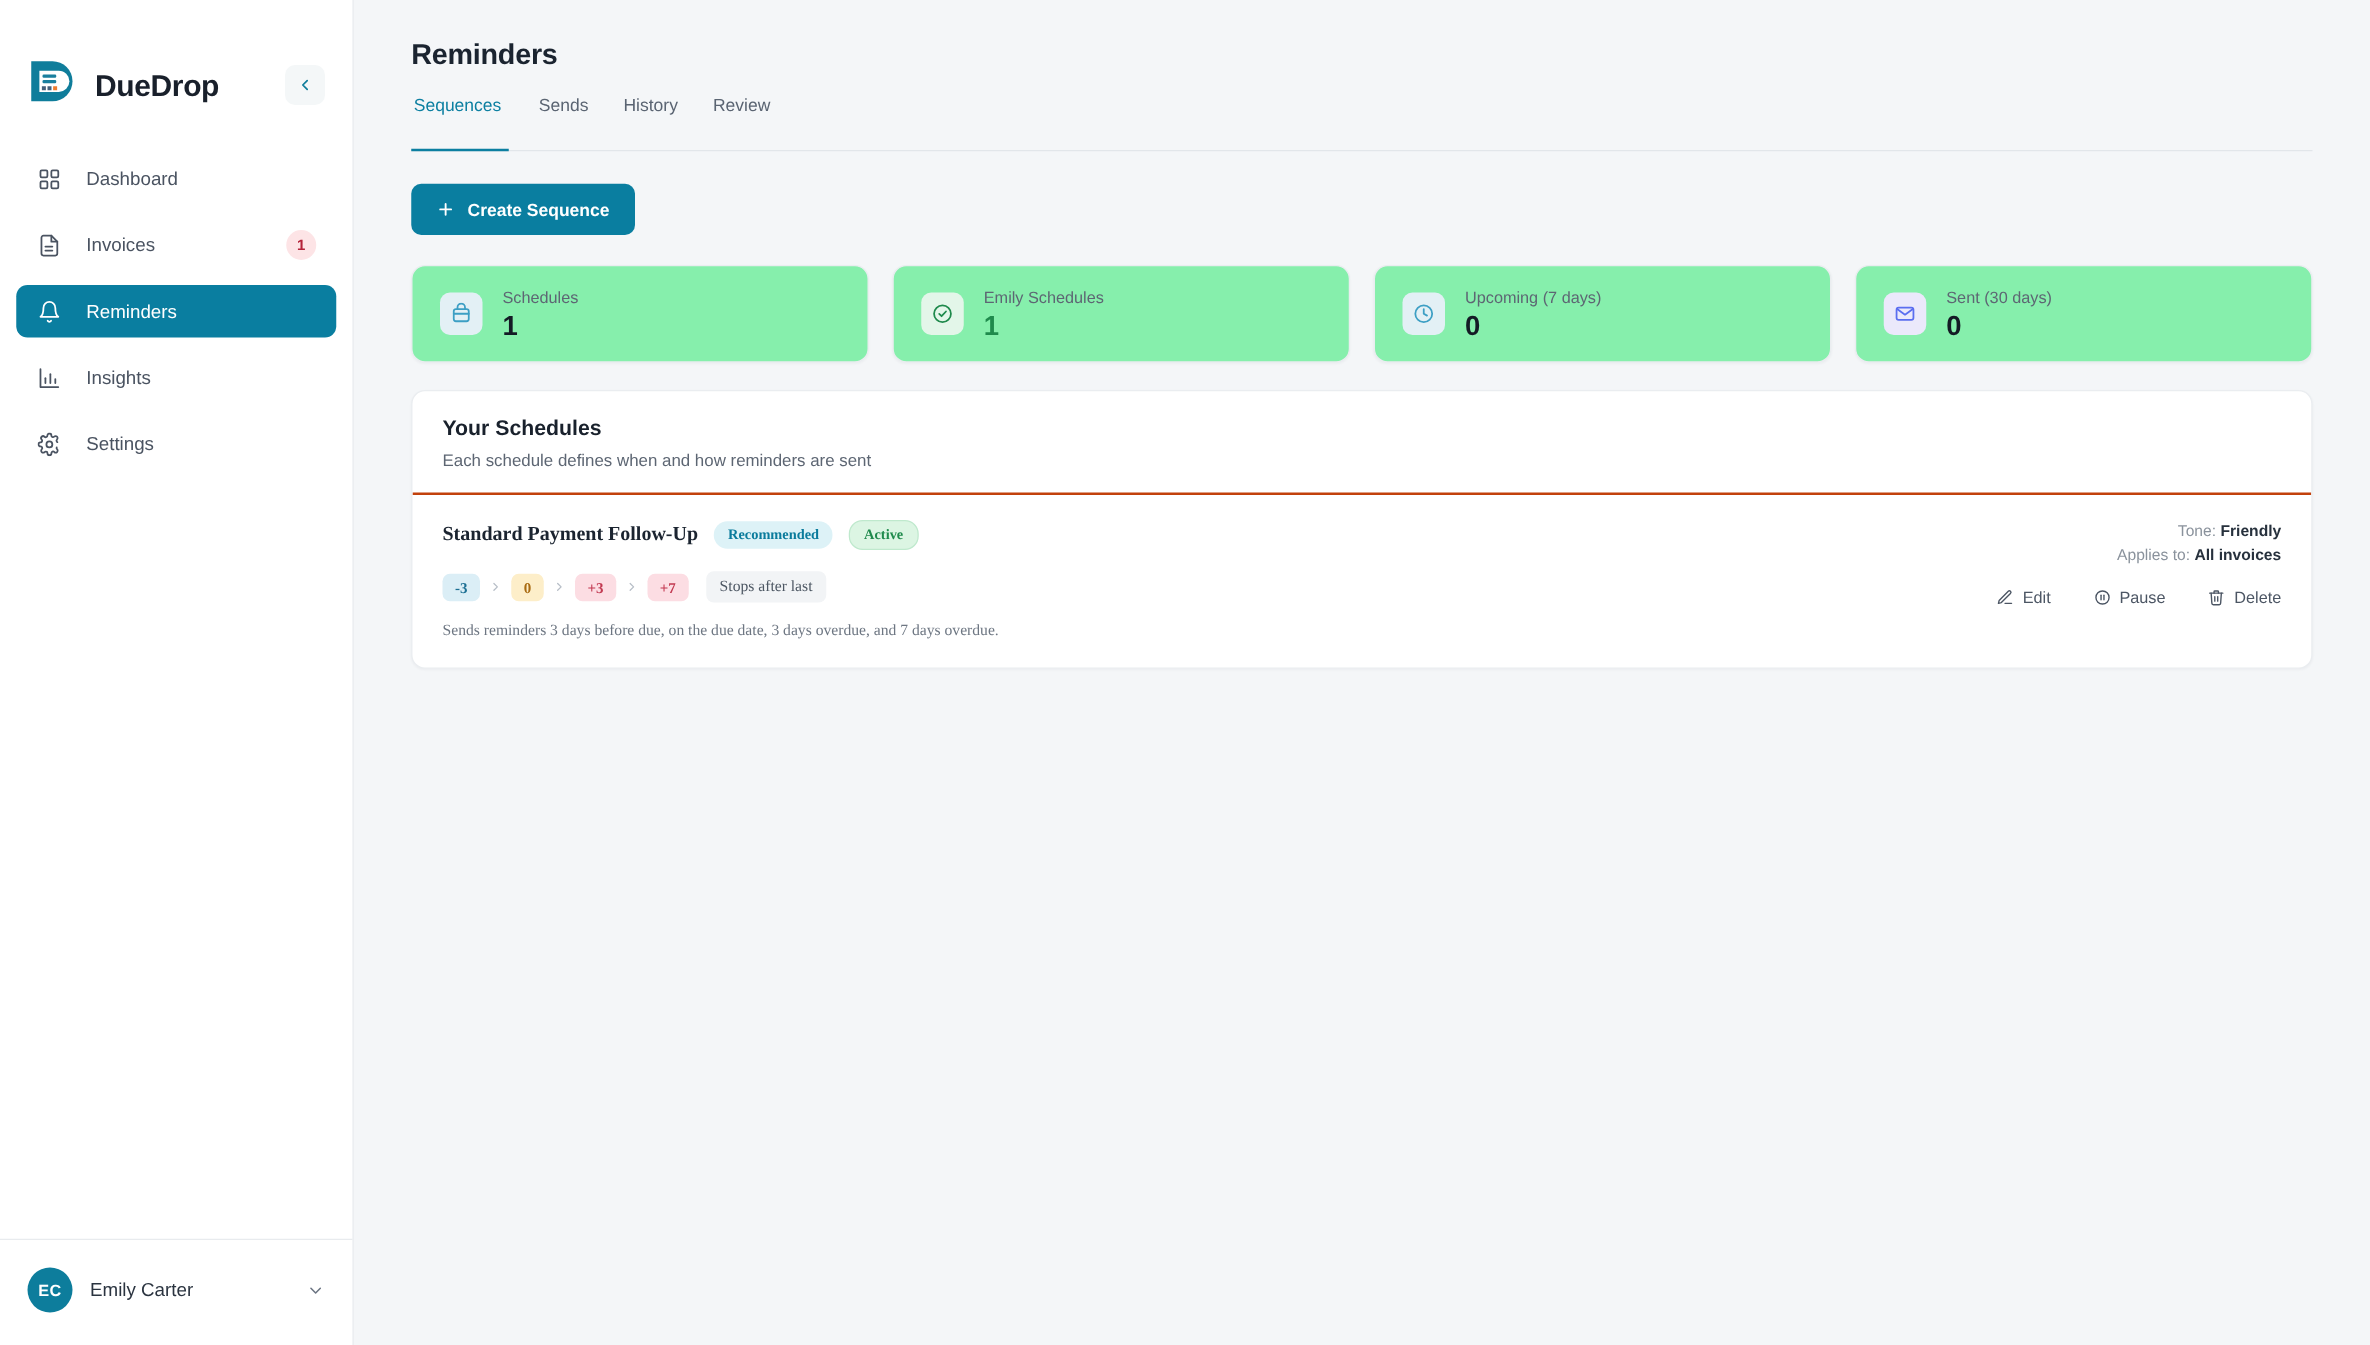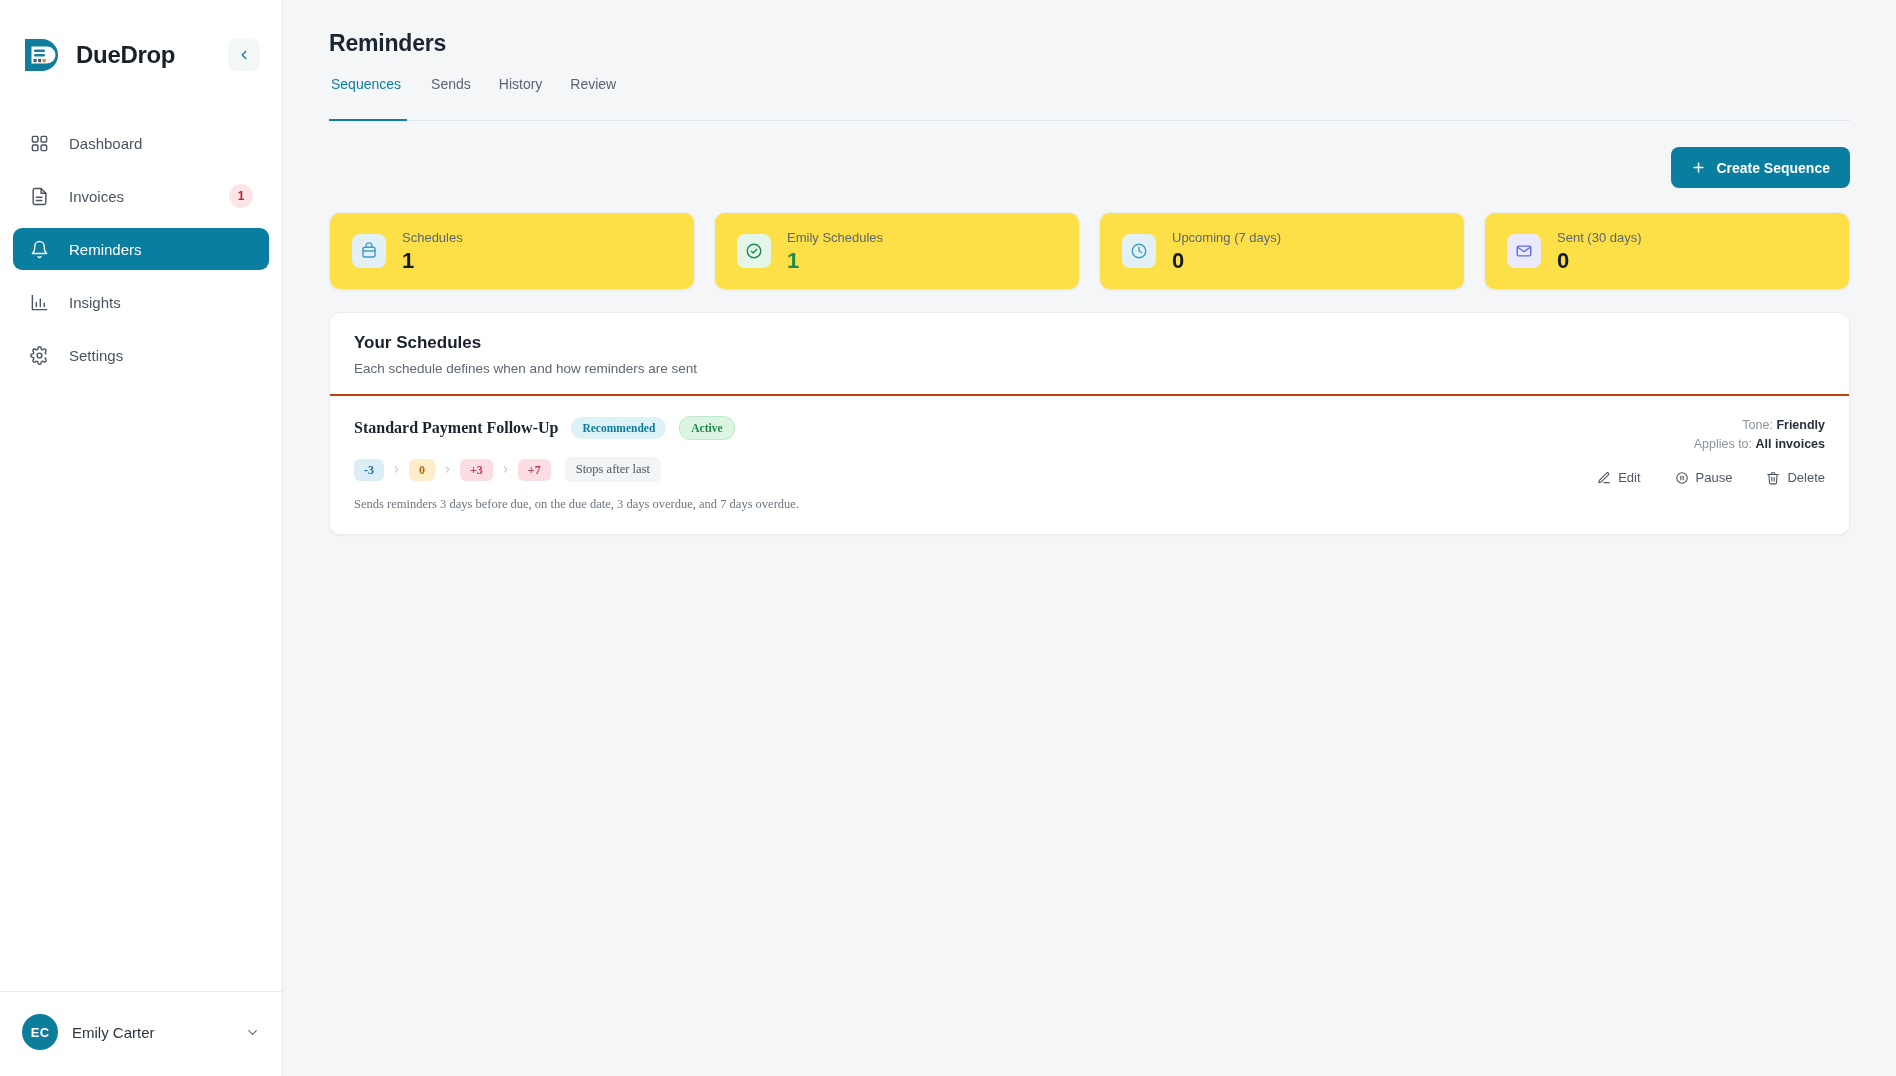--- a/index.html
+++ b/index.html
@@ -13,21 +13,21 @@
 
   
   .sidebar {
     width: 283px; min-width: 283px; height: 1076px;
     background: #ffffff;
     border-right: 1px solid #e6e9ed;
     display: flex; flex-direction: column;
     position: relative;
   }
   .brand-row {
-    display: flex; align-items: center;
+    display: flex; align-items: flex-end;
     padding: 26px 22px 0 22px;
     height: 84px;
   }
   .brand-logo {
     width: 38px; height: 38px;
     flex: 0 0 38px;
     position: relative;
   }
   .brand-name {
     margin-left: 16px;
@@ -112,36 +112,36 @@
     position: relative;
   }
   .tab:first-child { padding-left: 2px; padding-right: 16px; }
   .tab.active { color: #0c7fa1; font-weight: 500; }
   .tab.active::after {
     content: ""; position: absolute;
     left: 0; right: 10px; bottom: -1px; height: 2px;
     background: #0c7fa1;
   }
 
-  .toolbar { display: flex; justify-content: flex-end; padding-top: 26px; }
+  .toolbar { display: flex; padding-top: 26px; }
   .btn-primary {
     background: #0a7ea0; color: #fff;
     border: none; border-radius: 8px;
     height: 41px; padding: 0 20px;
     font-size: 14px; font-weight: 600;
     display: flex; align-items: center; gap: 10px;
     cursor: pointer;
     font-family: "Liberation Sans", sans-serif;
   }
 
   
   .stats { display: flex; gap: 19px; margin-top: 24px; }
   .stat-card {
     flex: 1 1 0;
-    background: #fde047;
+    background: #86efac;
     border: 1px solid #eaedf0;
     border-radius: 11px;
     height: 78px;
     display: flex; align-items: center;
     padding: 0 22px;
     box-shadow: 0 1px 2px rgba(16,24,40,.04);
   }
   .stat-ico {
     width: 34px; height: 34px; border-radius: 8px;
     display: flex; align-items: center; justify-content: center;

